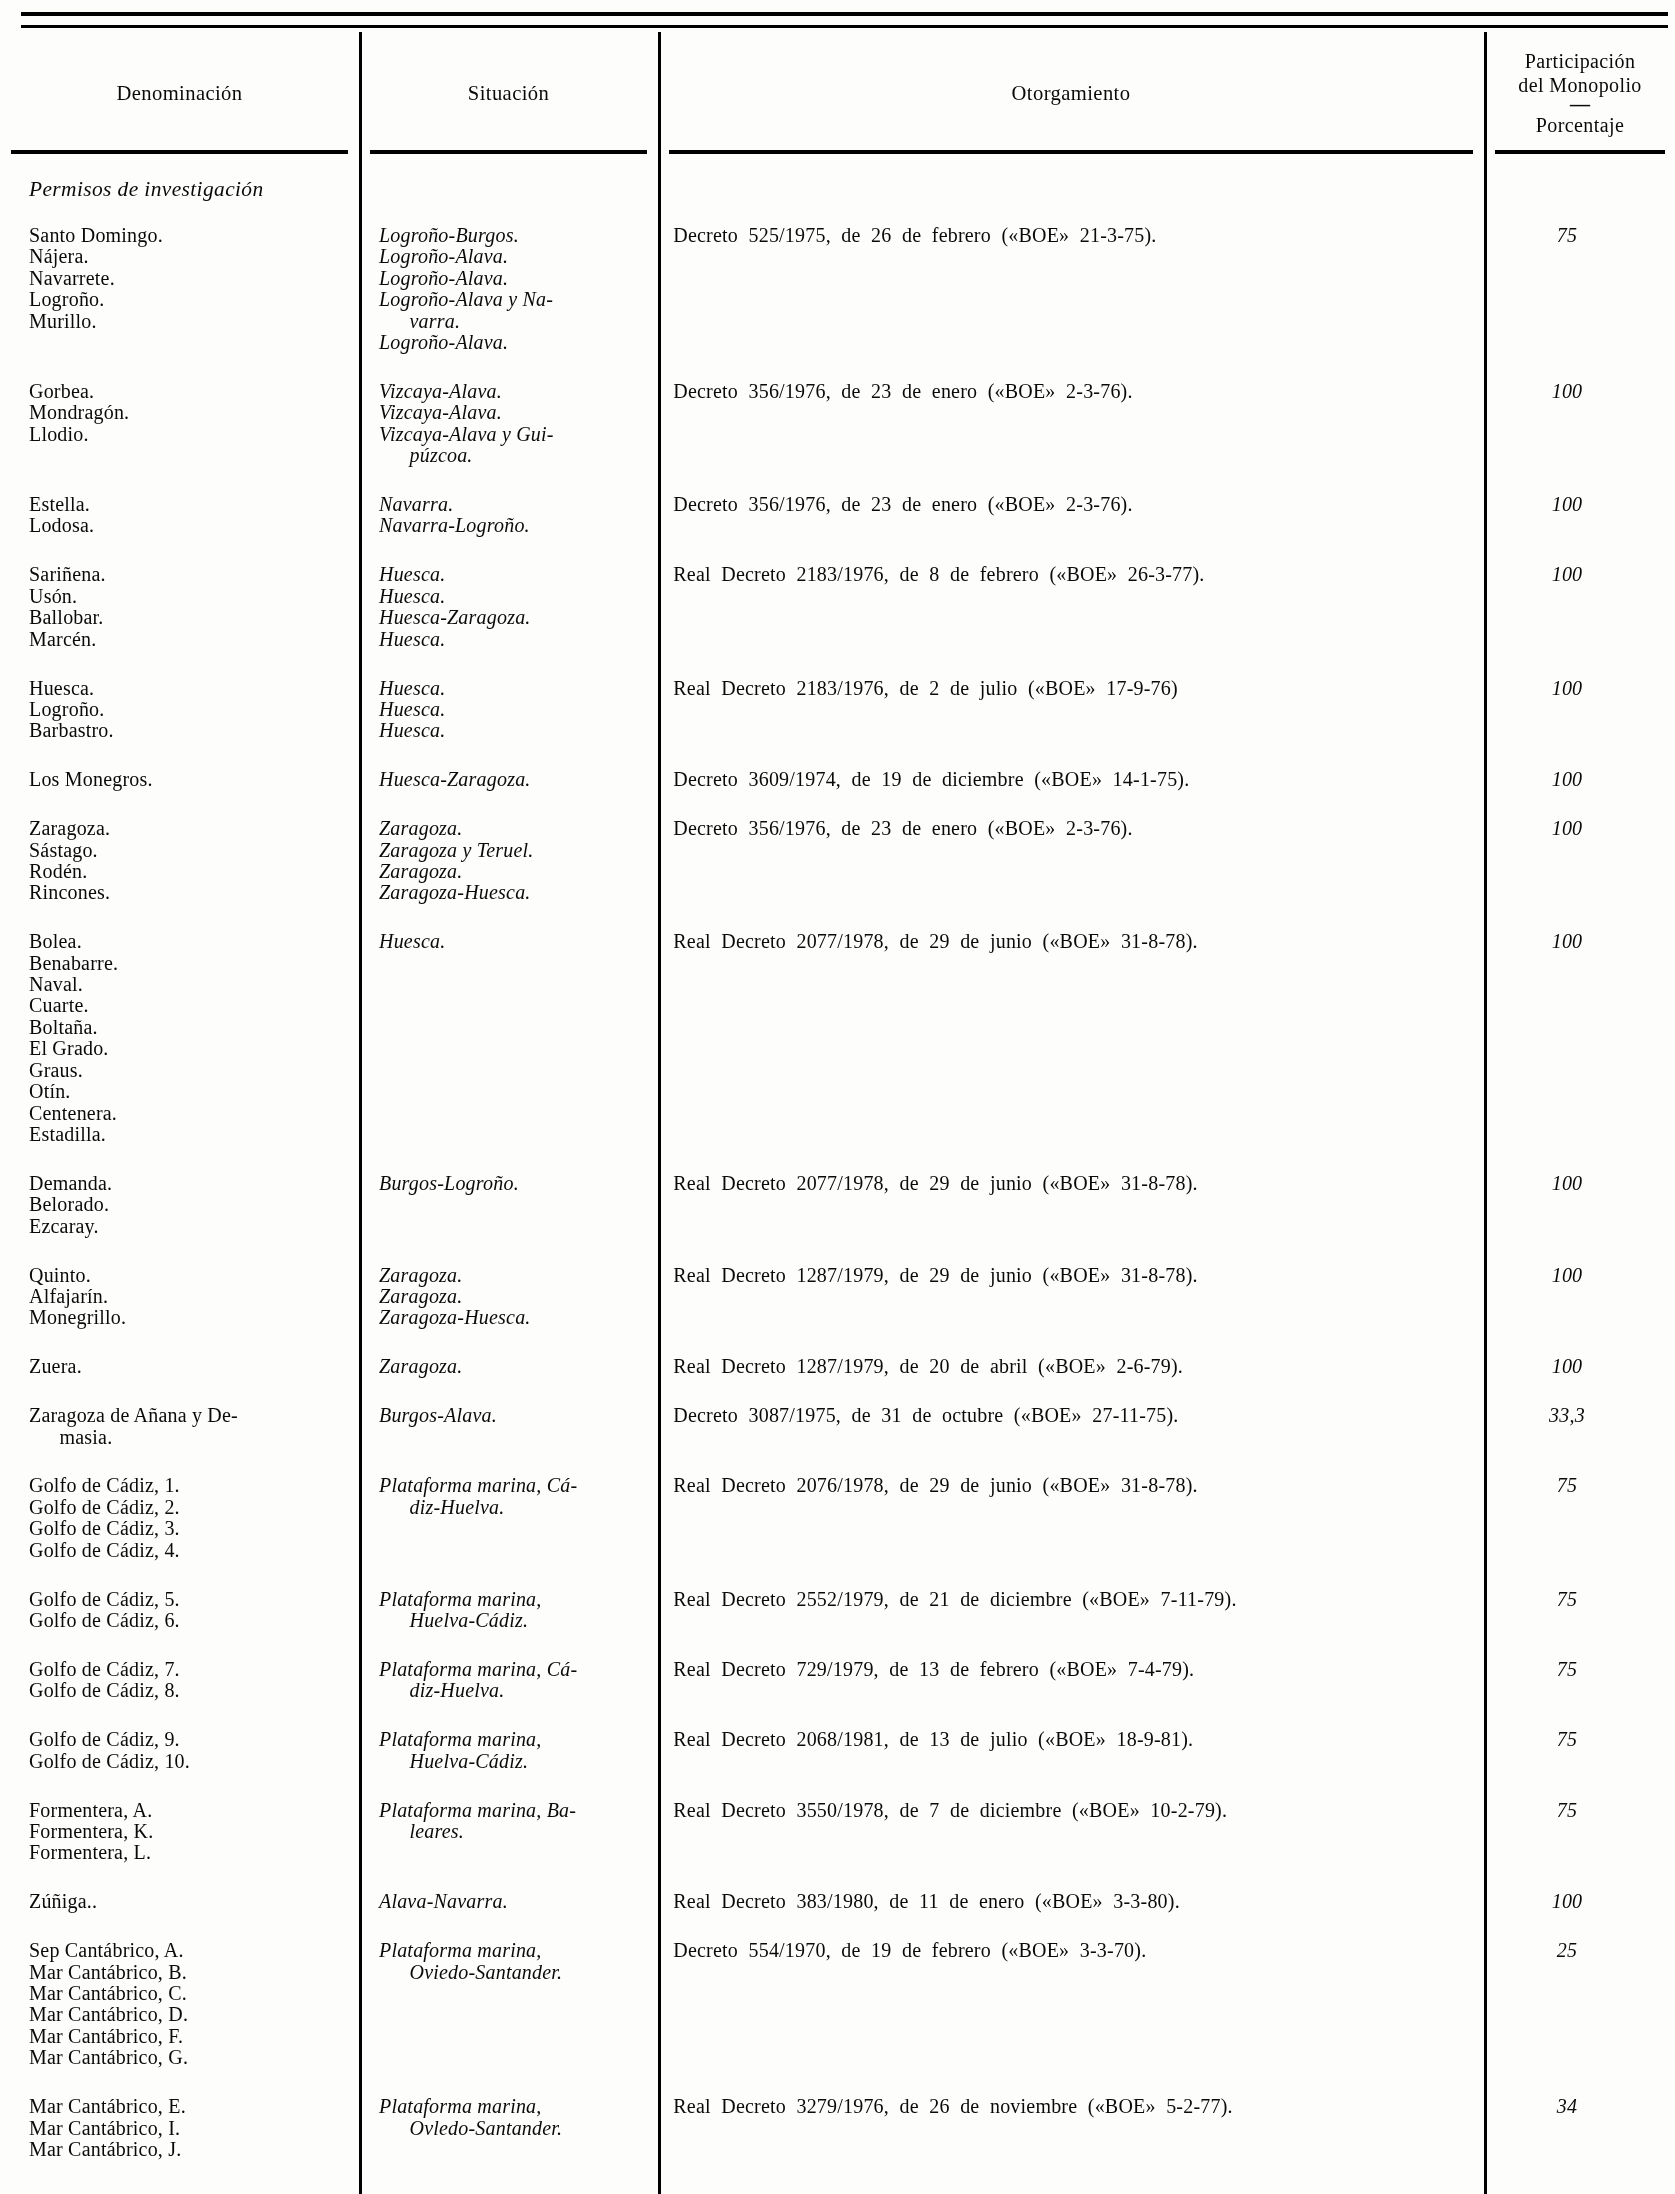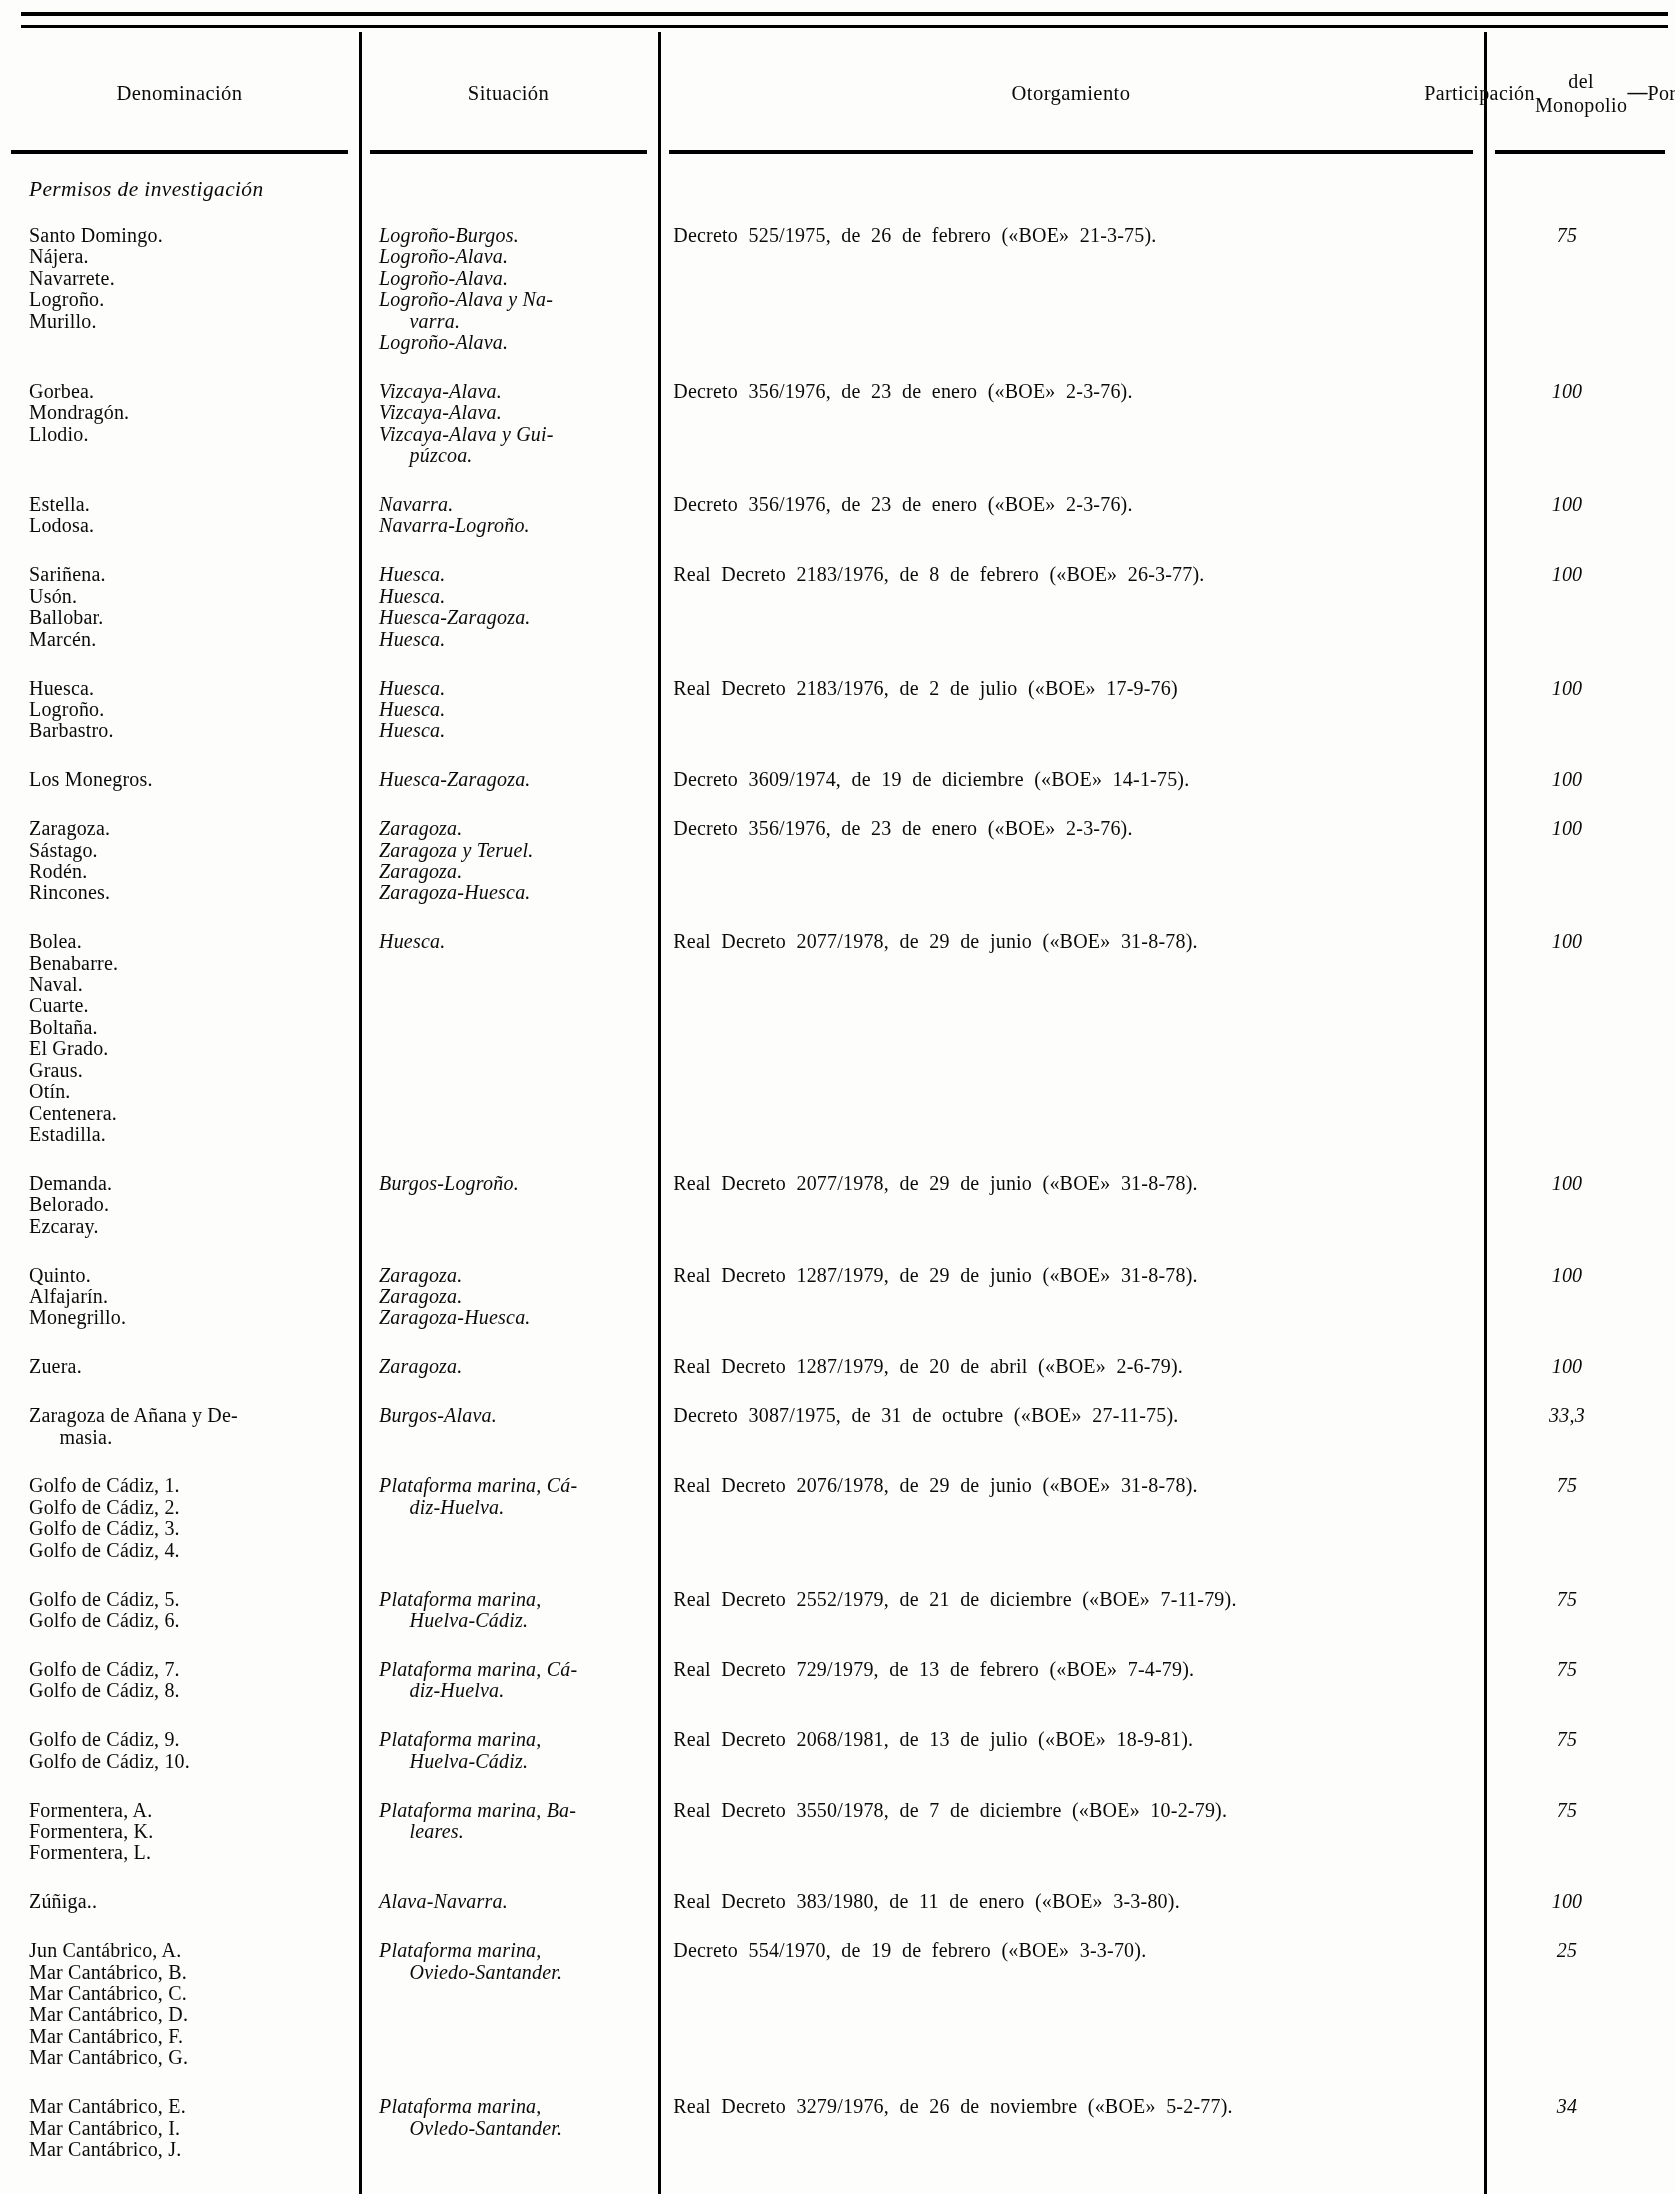--- a/index.html
+++ b/index.html
@@ -32,21 +32,21 @@
   .hcell{
     position:relative;height:122px;
     display:flex;align-items:center;justify-content:center;
     font-size:20.6px;letter-spacing:0.4px;
     text-align:center;
   }
   .hcell .hrule{
     position:absolute;bottom:0;left:10.7px;right:10.7px;
     border-bottom:4.6px solid #000;
   }
-  .hcell.h4{justify-content:center;line-height:24px;font-size:20px;}
+  .hcell.h4{flex-direction:column;justify-content:center;line-height:24px;font-size:20px;}
   .hcell.h4 .dash{line-height:15.3px;font-weight:bold;letter-spacing:0;}
 
   .section-title{
     grid-column:1 / -1;
     font-style:italic;
     font-size:21.4px;
     padding:23px 0 23px 29px;
     letter-spacing:0.4px;
   }
   .cell{
@@ -331,21 +331,21 @@
         <div class="line">Zúñiga..</div>
       </div>
       <div class="cell c2">
         <div class="line">Alava-Navarra.</div>
       </div>
       <div class="cell c3">
         <div class="line">Real Decreto 383/1980, de 11 de enero («BOE» 3-3-80).</div>
       </div>
       <div class="cell c4">100</div>
       <div class="cell c1">
-        <div class="line">Jun Cantábrico, A.</div>
+        <div class="line">Sep Cantábrico, A.</div>
         <div class="line">Mar Cantábrico, B.</div>
         <div class="line">Mar Cantábrico, C.</div>
         <div class="line">Mar Cantábrico, D.</div>
         <div class="line">Mar Cantábrico, F.</div>
         <div class="line">Mar Cantábrico, G.</div>
       </div>
       <div class="cell c2">
         <div class="line">Plataforma marina,</div>
         <div class="line indent">Oviedo-Santander.</div>
       </div>

